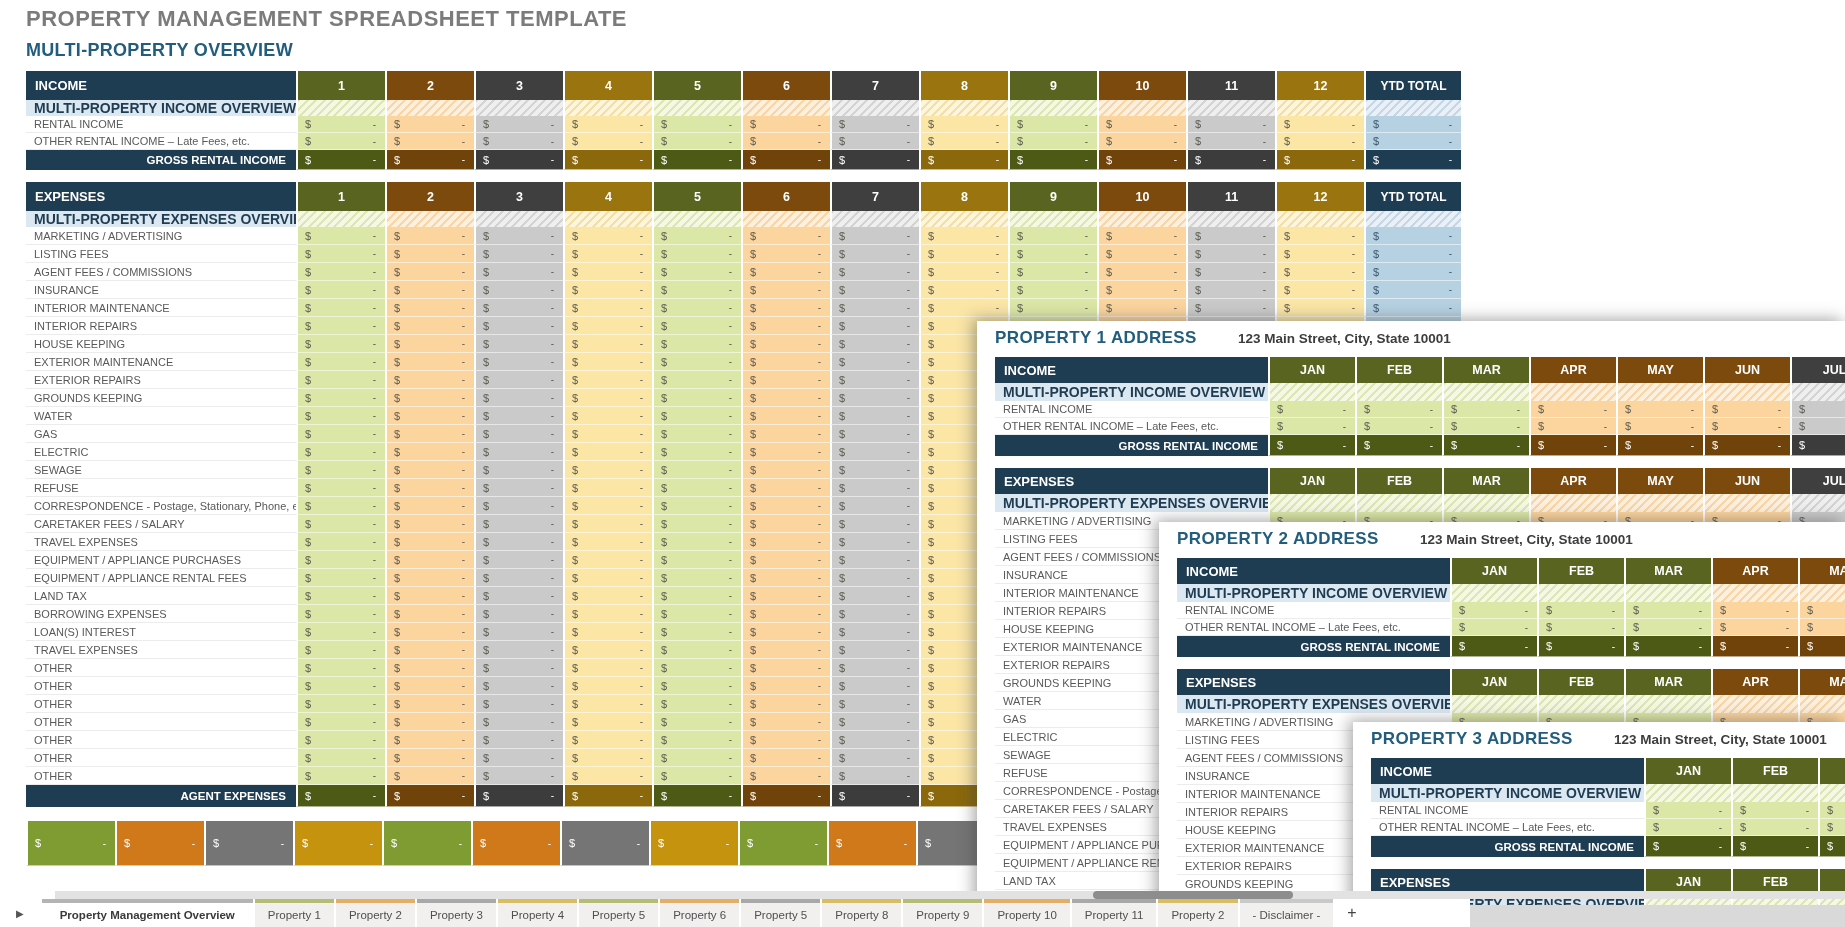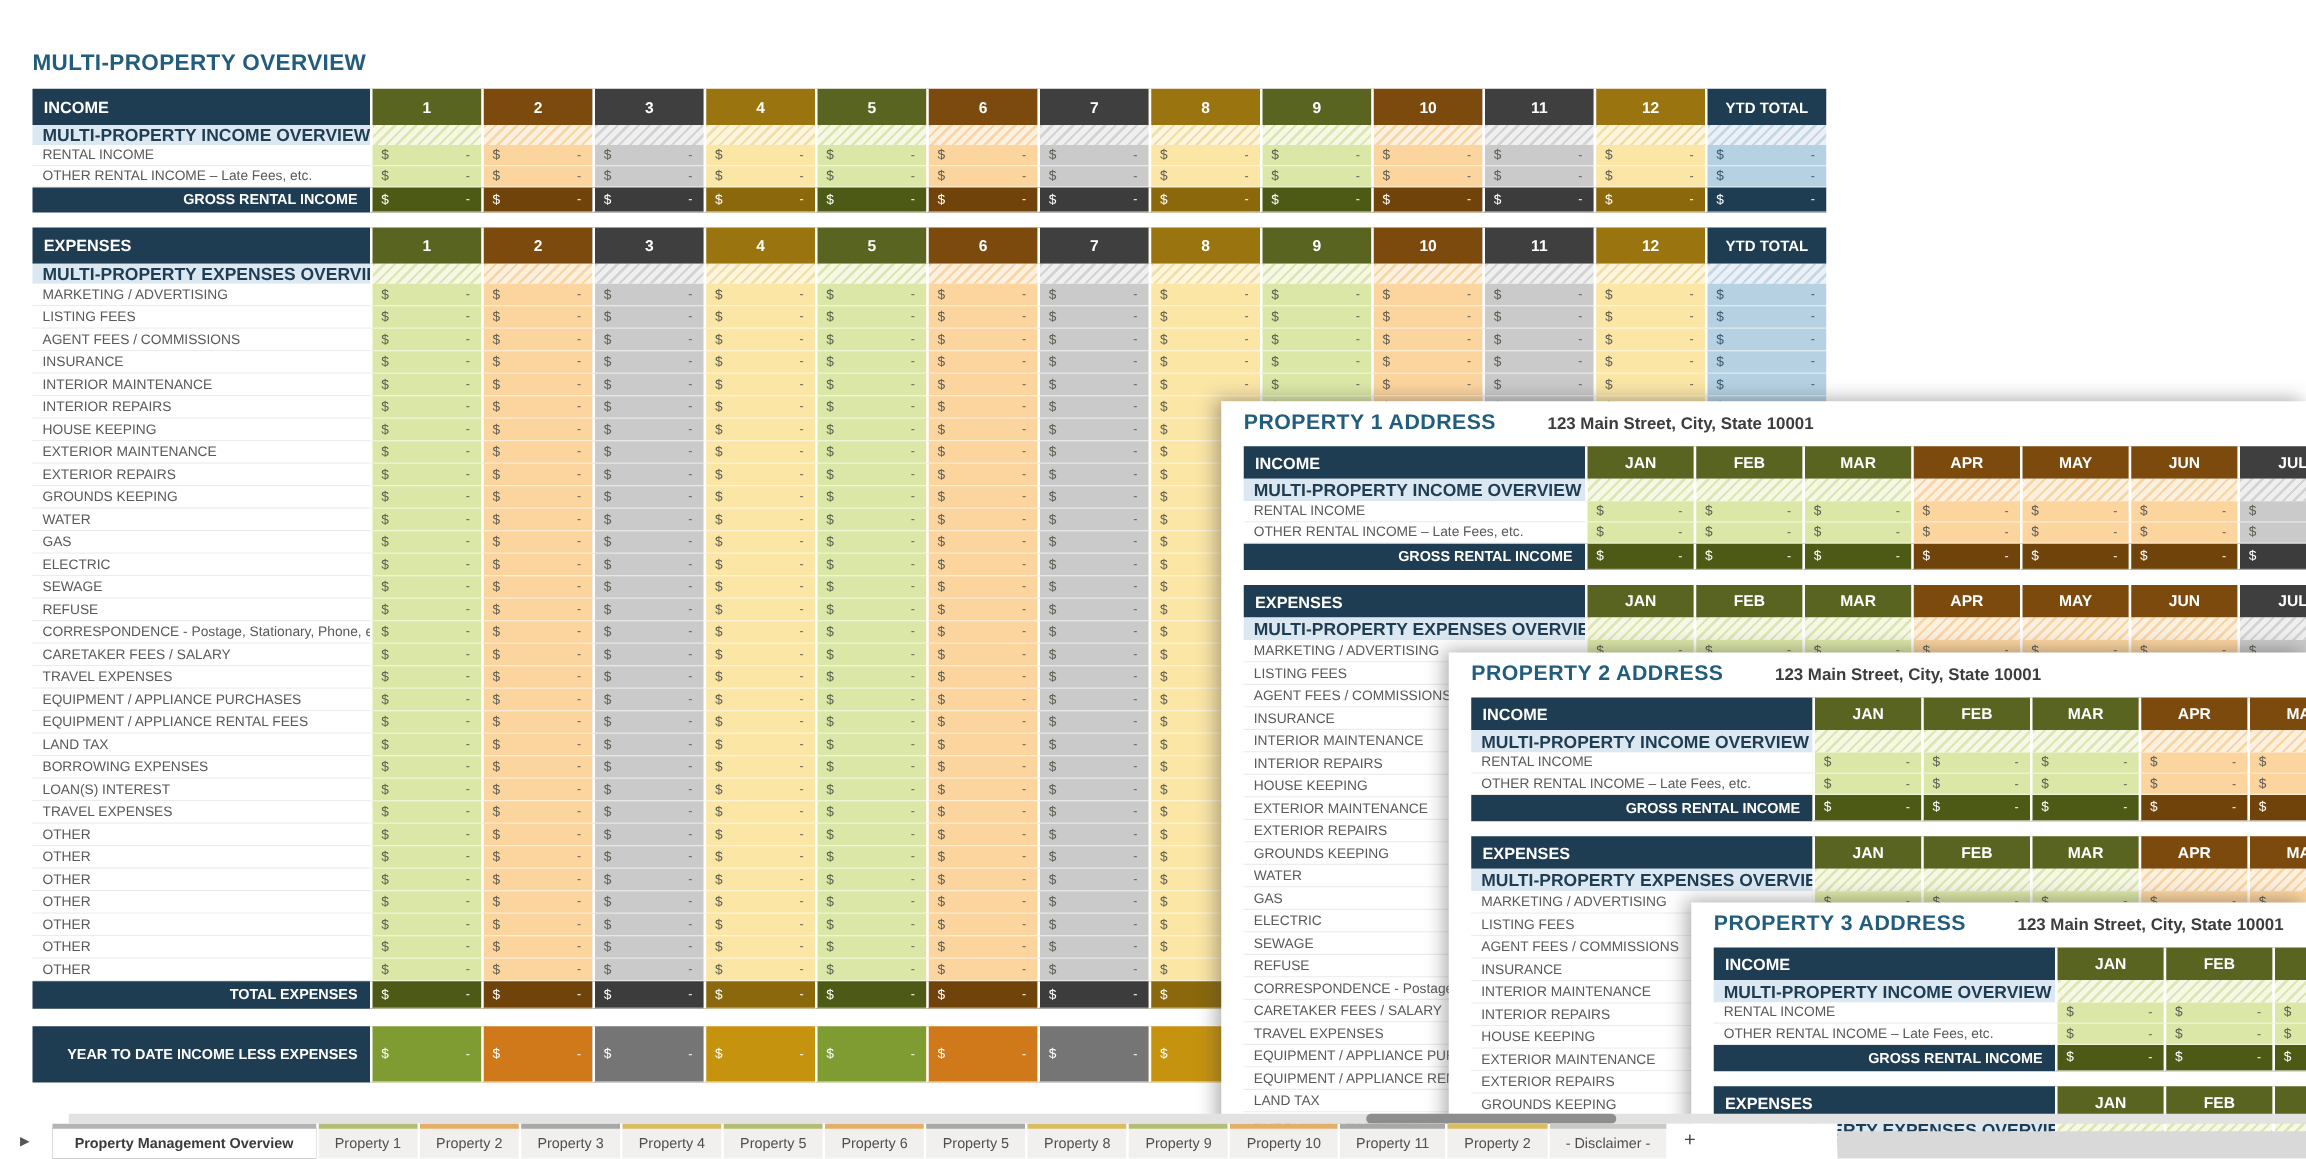--- a/index.html
+++ b/index.html
@@ -59,20 +59,21 @@
        background:#f1f0ef;border-top:4px solid #ccc;cursor:pointer;white-space:nowrap;}
   .tab.active{background:#fff;font-weight:700;color:#3a3a3a;border-top-color:#b4b4b4;
               box-shadow:0 3px 0 #6f6f6f;padding:0 18px;}
   .tab.plain{border-top-color:#c9c9c9;}
   .tab-add{display:flex;align-items:center;padding:0 12px;font-size:16px;color:#444;cursor:pointer;}
 </style>
 </head>
 <body>
 
 <div id="app">
+  <div class="abs main-title">PROPERTY MANAGEMENT SPREADSHEET TEMPLATE</div>
   <div class="abs sheet-title">MULTI-PROPERTY OVERVIEW</div>
 
   <div id="ov-income" class="abs" style="left:26px;top:71px;">
       <div class="sheet-table">
         <div class="t-row">
           <div class="cell lc head-label" style="width: 270px; height: 29px; flex: 0 0 270px;">INCOME</div>
           <div class="cell hcell hq1" style="width: 89px; height: 29px; flex: 0 0 89px;">1</div>
           <div class="cell hcell hq2" style="width: 89px; height: 29px; flex: 0 0 89px;">2</div>
           <div class="cell hcell hq3" style="width: 89px; height: 29px; flex: 0 0 89px;">3</div>
           <div class="cell hcell hq4" style="width: 89px; height: 29px; flex: 0 0 89px;">4</div>
@@ -2002,21 +2003,21 @@
           <div class="cell vc q4" style="width: 89px; height: 18px; flex: 0 0 89px;">
             <span class="cur">$</span>
             <span class="dash">-</span>
           </div>
           <div class="cell vc qy" style="width: 97px; height: 18px; flex: 0 0 97px;">
             <span class="cur">$</span>
             <span class="dash">-</span>
           </div>
         </div>
         <div class="t-row">
-          <div class="cell lc foot-label" style="width: 270px; height: 22px; flex: 0 0 270px;">TOTAL EXPENSES</div>
+          <div class="cell lc foot-label" style="width: 270px; height: 22px; flex: 0 0 270px;">AGENT EXPENSES</div>
           <div class="cell vc dk1" style="width: 89px; height: 22px; flex: 0 0 89px;">
             <span class="cur">$</span>
             <span class="dash">-</span>
           </div>
           <div class="cell vc dk2" style="width: 89px; height: 22px; flex: 0 0 89px;">
             <span class="cur">$</span>
             <span class="dash">-</span>
           </div>
           <div class="cell vc dk3" style="width: 89px; height: 22px; flex: 0 0 89px;">
             <span class="cur">$</span>
@@ -2060,21 +2061,20 @@
           </div>
           <div class="cell vc dky" style="width: 97px; height: 22px; flex: 0 0 97px;">
             <span class="cur">$</span>
             <span class="dash">-</span>
           </div>
         </div>
       </div>
     </div>
   <div id="ov-ytdnet" class="abs" style="left:26px;top:821px;">
       <div class="t-row">
-        <div class="cell lc foot-label" style="width: 270px; height: 45px; flex: 0 0 270px;">YEAR TO DATE INCOME LESS EXPENSES</div>
         <div class="cell vc bq1" style="width: 89px; height: 45px; flex: 0 0 89px;">
           <span class="cur">$</span>
           <span class="dash">-</span>
         </div>
         <div class="cell vc bq2" style="width: 89px; height: 45px; flex: 0 0 89px;">
           <span class="cur">$</span>
           <span class="dash">-</span>
         </div>
         <div class="cell vc bq3" style="width: 89px; height: 45px; flex: 0 0 89px;">
           <span class="cur">$</span>

